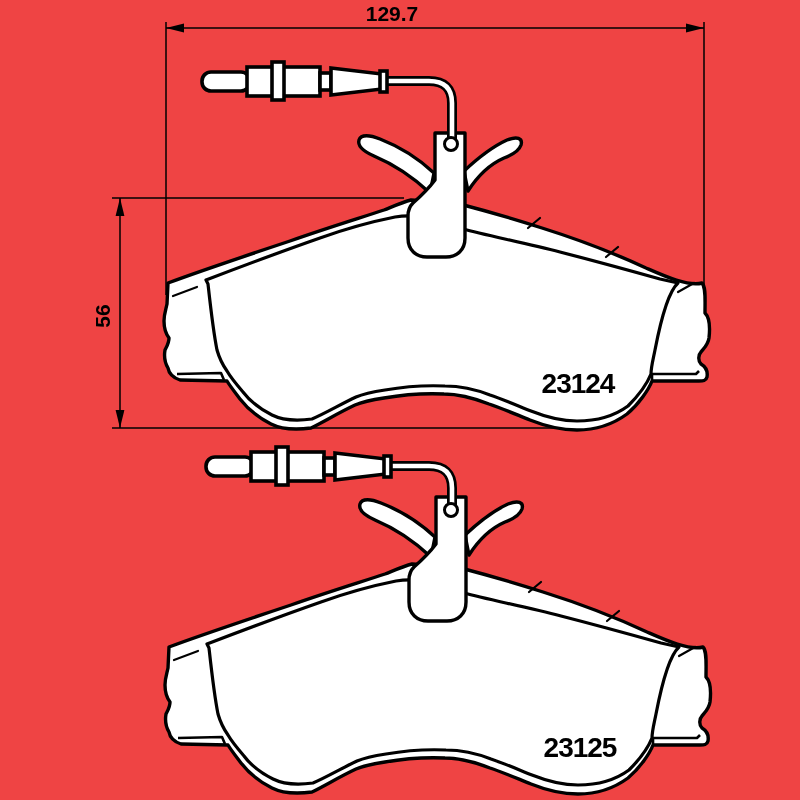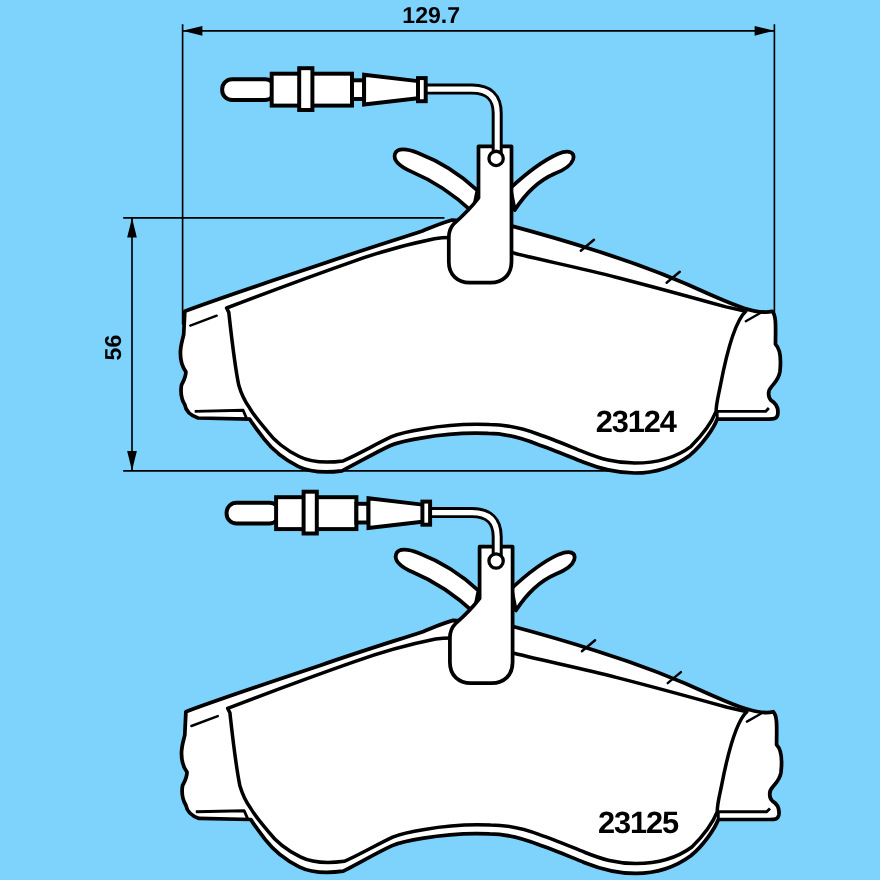--- a/index.html
+++ b/index.html
@@ -4,21 +4,21 @@
 <style>
   html, body {
     margin: 0;
     padding: 0;
     background: #ffffff;
   }
   .stage {
     position: relative;
     width: 800px;
     height: 800px;
-    background: #7dd3fc;
+    background: #ef4444;
     overflow: hidden;
     font-family: "Liberation Sans", sans-serif;
   }
   svg { display: block; }
   .outline {
     fill: #ffffff;
     stroke: #000000;
     stroke-width: 3.4;
     stroke-linejoin: round;
     stroke-linecap: round;

